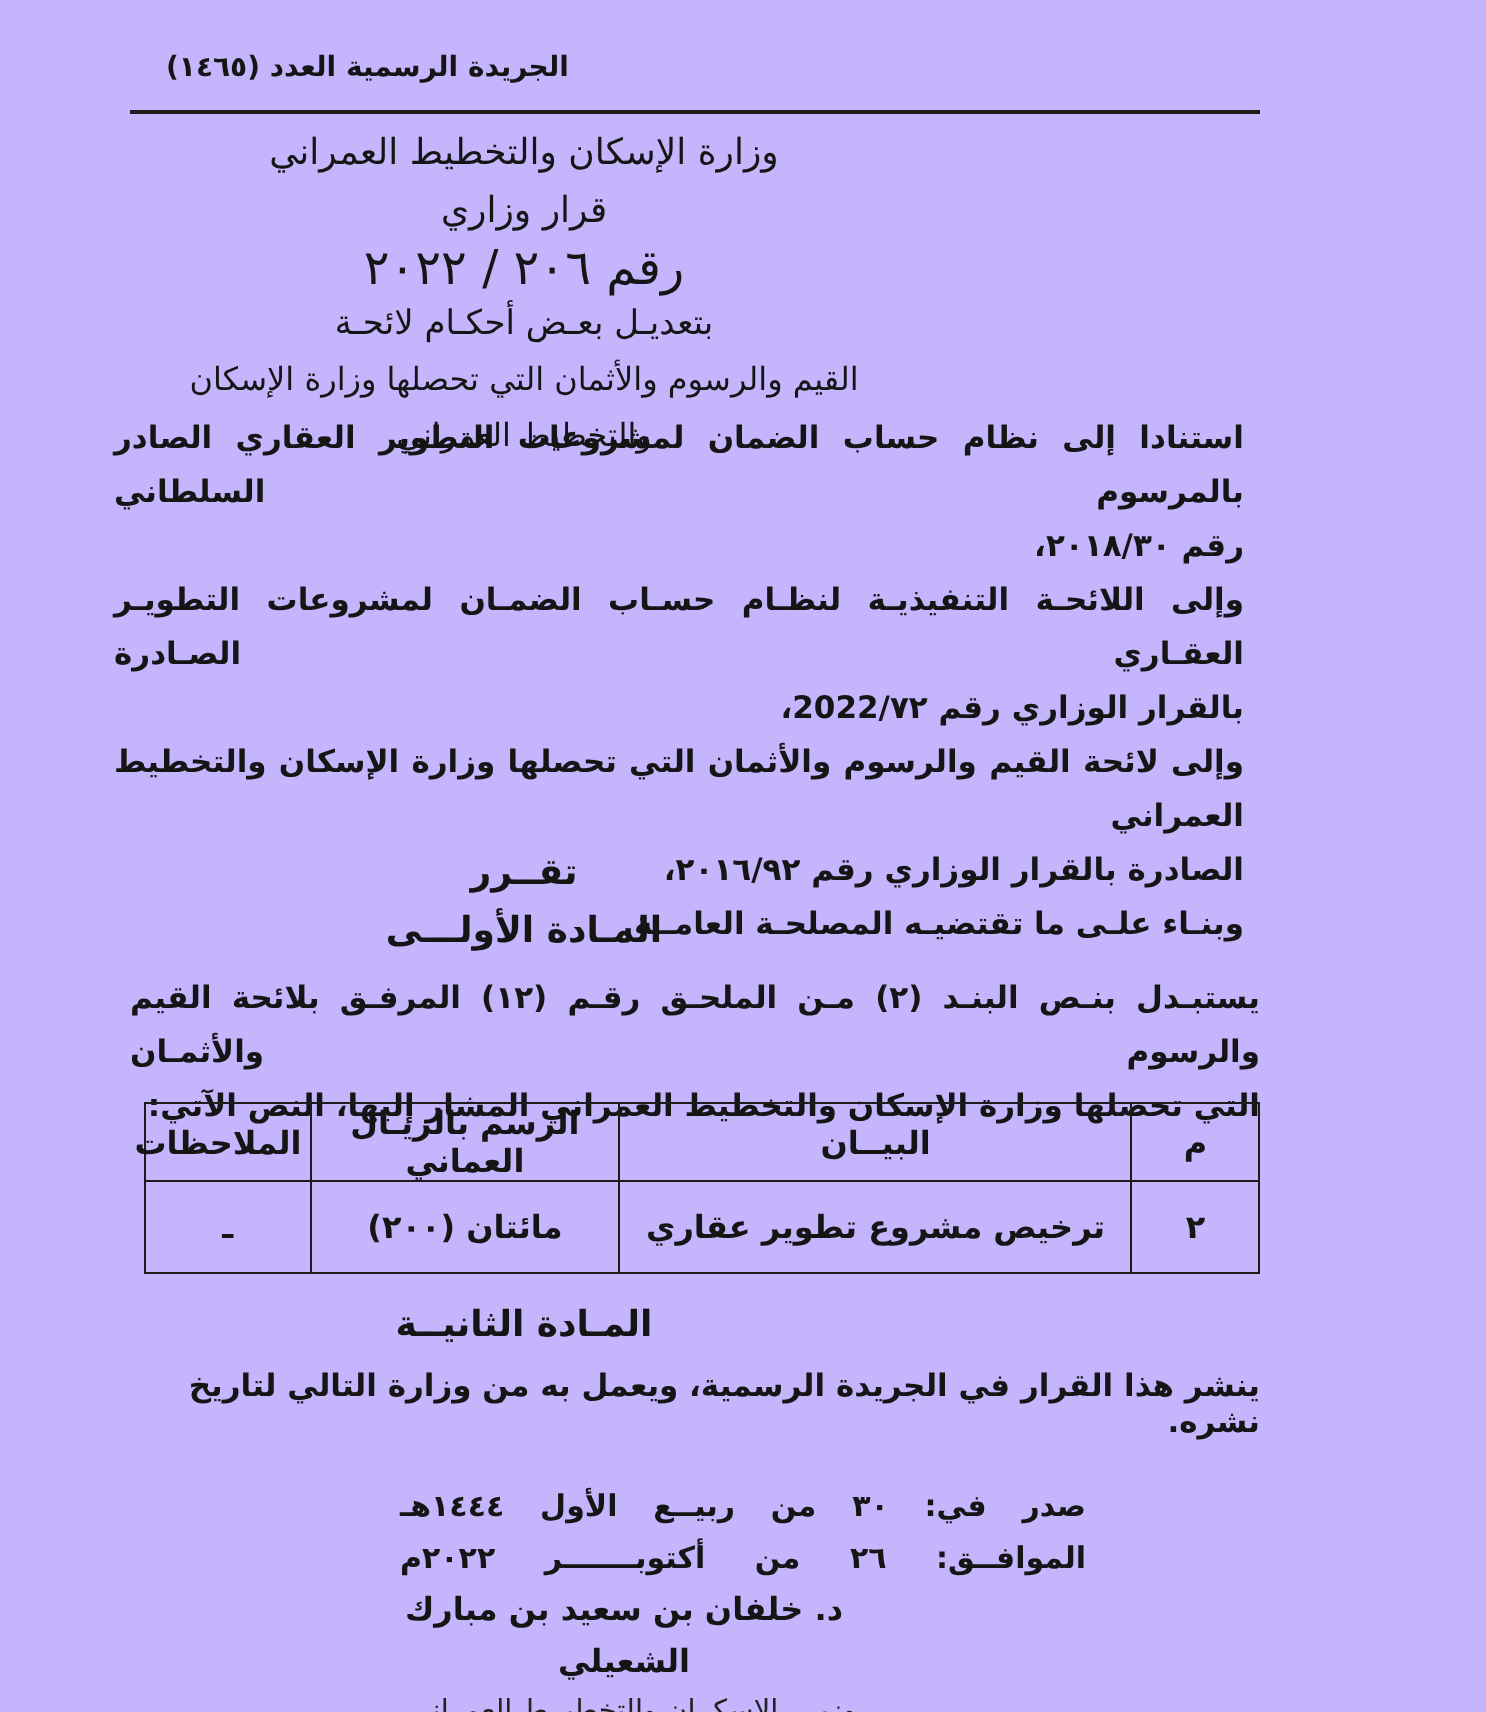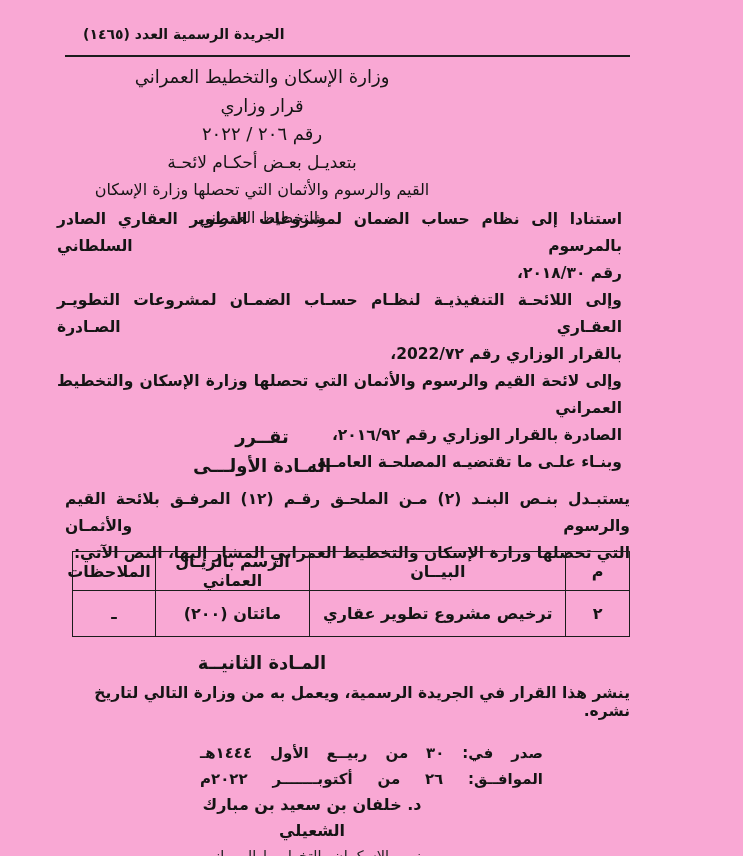--- a/index.html
+++ b/index.html
@@ -1,19 +1,19 @@
 <!DOCTYPE html>
 <html lang="ar" dir="rtl"><head>
 <meta charset="utf-8">
 <style>
   html,body { margin:0; padding:0; background:#ffffff; }
   .page {
     position:relative;
     width:743px; height:856px;
-    background:#f9a8d4;
+    background:#c4b5fd;
     overflow:hidden;
     direction:rtl;
     font-family:"DejaVu Sans", sans-serif;
     color:#151515;
   }
   
   .gazette-header {
     position:absolute; top:26px; left:65px; width:565px;
     text-align:left; padding-left:18px; box-sizing:border-box;
     font-size:14px; font-weight:700; letter-spacing:0;
@@ -22,21 +22,21 @@
     position:absolute; top:55px; left:65px; width:565px;
     border-top:2px solid #1c1c1c; height:0;
   }
   
   .title-block {
     position:absolute; top:62px; left:65px; width:394px;
     text-align:center; font-weight:400;
   }
   .title-ministry   { font-size:18px; line-height:30px; }
   .title-type       { font-size:18px; line-height:28px; }
-  .title-number     { font-size:18px; line-height:28px; }
+  .title-number     { font-size:24px; line-height:28px; }
   .title-subject1   { font-size:17px; line-height:28px; }
   .title-subject2   { font-size:16px; line-height:28px; }
   
   .preamble {
     position:absolute; top:206px; left:57px; width:565px;
     font-size:15.5px; font-weight:700;
   }
   .ln { line-height:27px; white-space:nowrap; }
   .ln.full { white-space:normal; text-align:justify; text-align-last:justify; }
   .ln.end  { text-align:right; }

